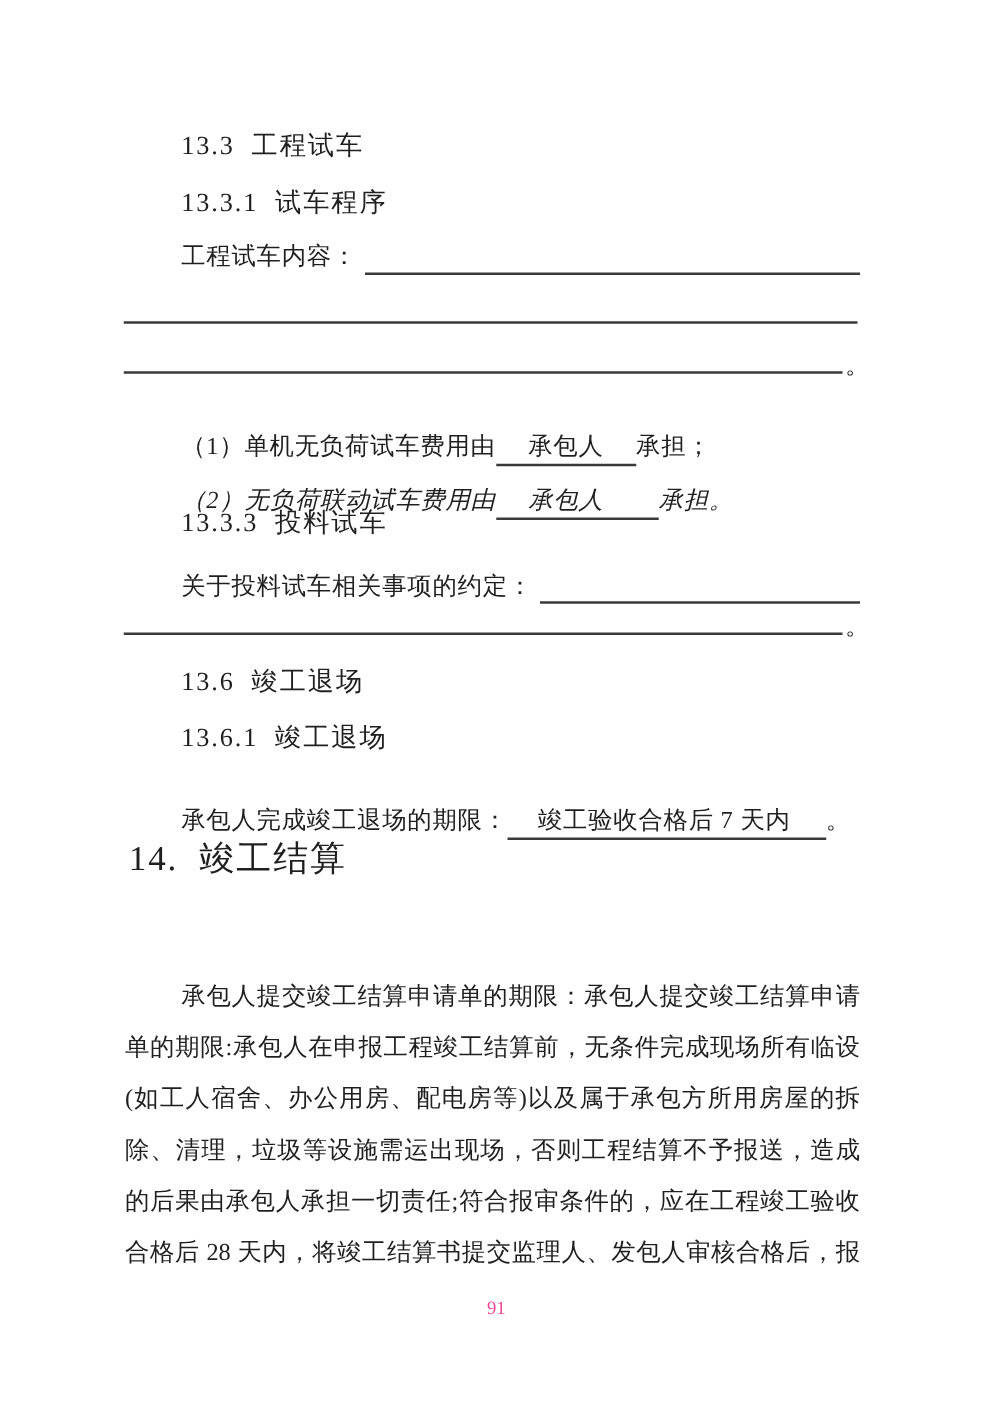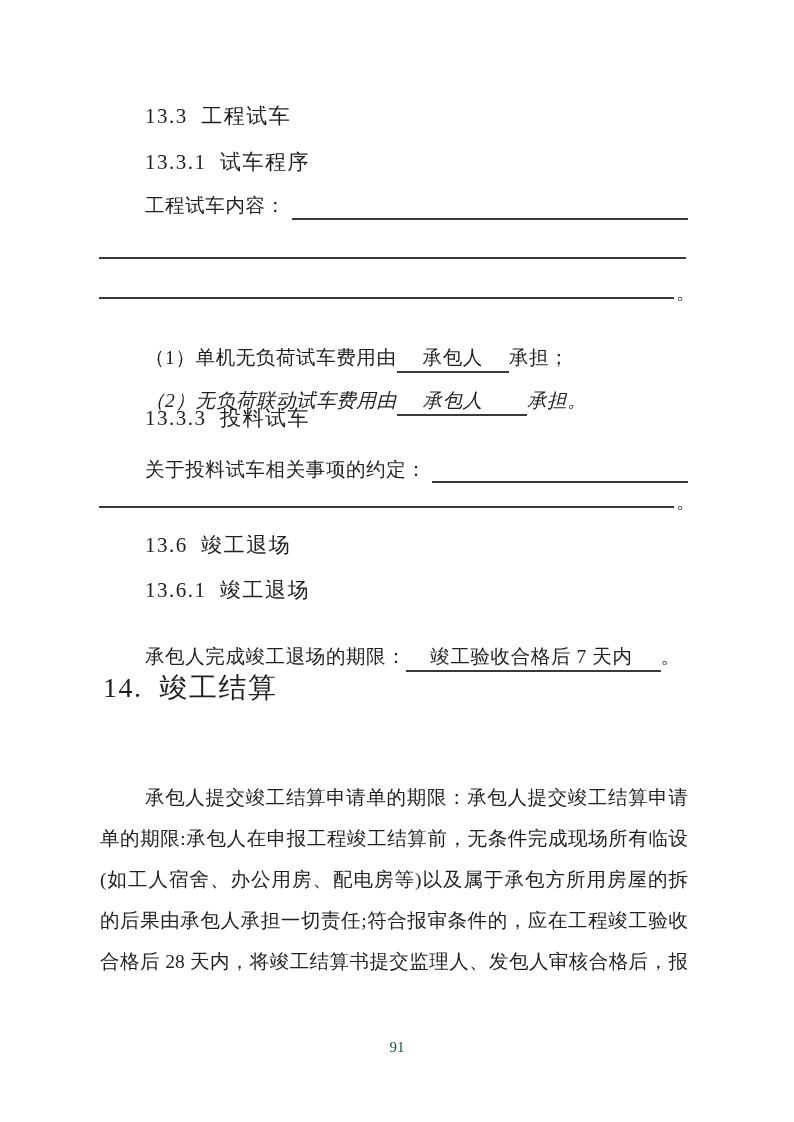--- a/index.html
+++ b/index.html
@@ -68,21 +68,21 @@
     overflow:hidden;
   }
   .para-line.first { padding-left:45px; }
   .pagenum {
     position:absolute;
     left:0; top:1037px;
     width:794px;
     text-align:center;
     font-size:15px;
     line-height:20px;
-    color:#14532d;
+    color:#ec4899;
   }
 </style>
 </head>
 <body>
 
 <div class="page">
 
   <div class="row h2row" style="top:101px">13.3  工程试车</div>
 
   <div class="row h2row" style="top:147px">13.3.1  试车程序</div>
@@ -116,19 +116,20 @@
 
   <div class="row brow" style="top:619px; line-height:27px;"><span>承包人完成竣工退场的期限：</span><span class="fill retreat-pad">竣工验收合格后 7 天内</span><span>。</span></div>
 
   <div class="row h1row" style="top:672px">14.  竣工结算</div>
 
 
   <div class="para">
     <div class="para-line first">承包人提交竣工结算申请单的期限：承包人提交竣工结算申请</div>
     <div class="para-line">单的期限:承包人在申报工程竣工结算前，无条件完成现场所有临设</div>
     <div class="para-line">(如工人宿舍、办公用房、配电房等)以及属于承包方所用房屋的拆</div>
+    <div class="para-line">除、清理，垃圾等设施需运出现场，否则工程结算不予报送，造成</div>
     <div class="para-line">的后果由承包人承担一切责任;符合报审条件的，应在工程竣工验收</div>
     <div class="para-line">合格后 28 天内，将竣工结算书提交监理人、发包人审核合格后，报</div>
   </div>
 
   <div class="pagenum">91</div>
 
 </div>
 
 </body></html>

